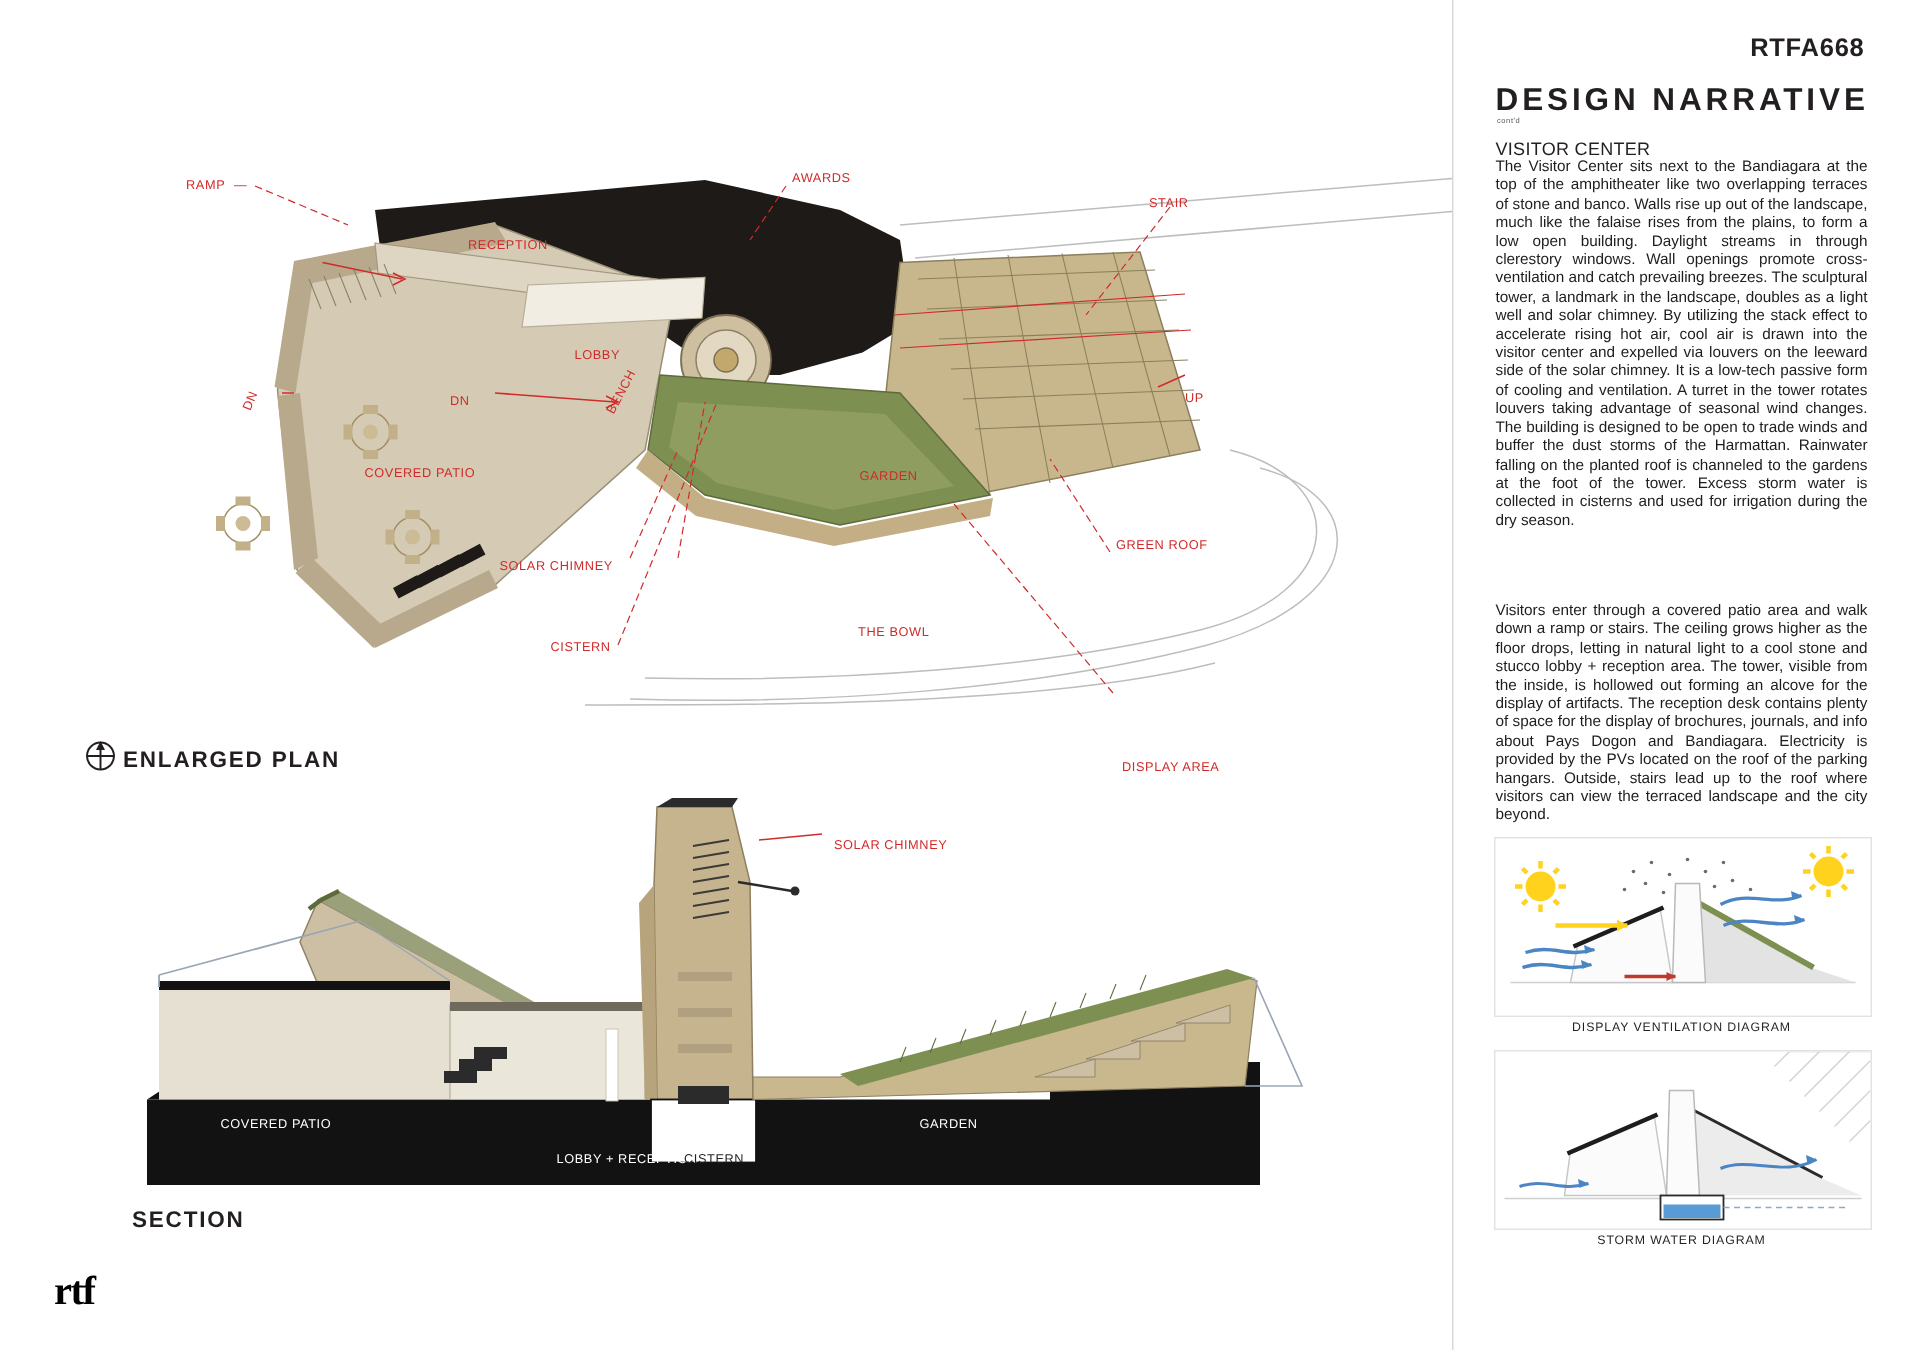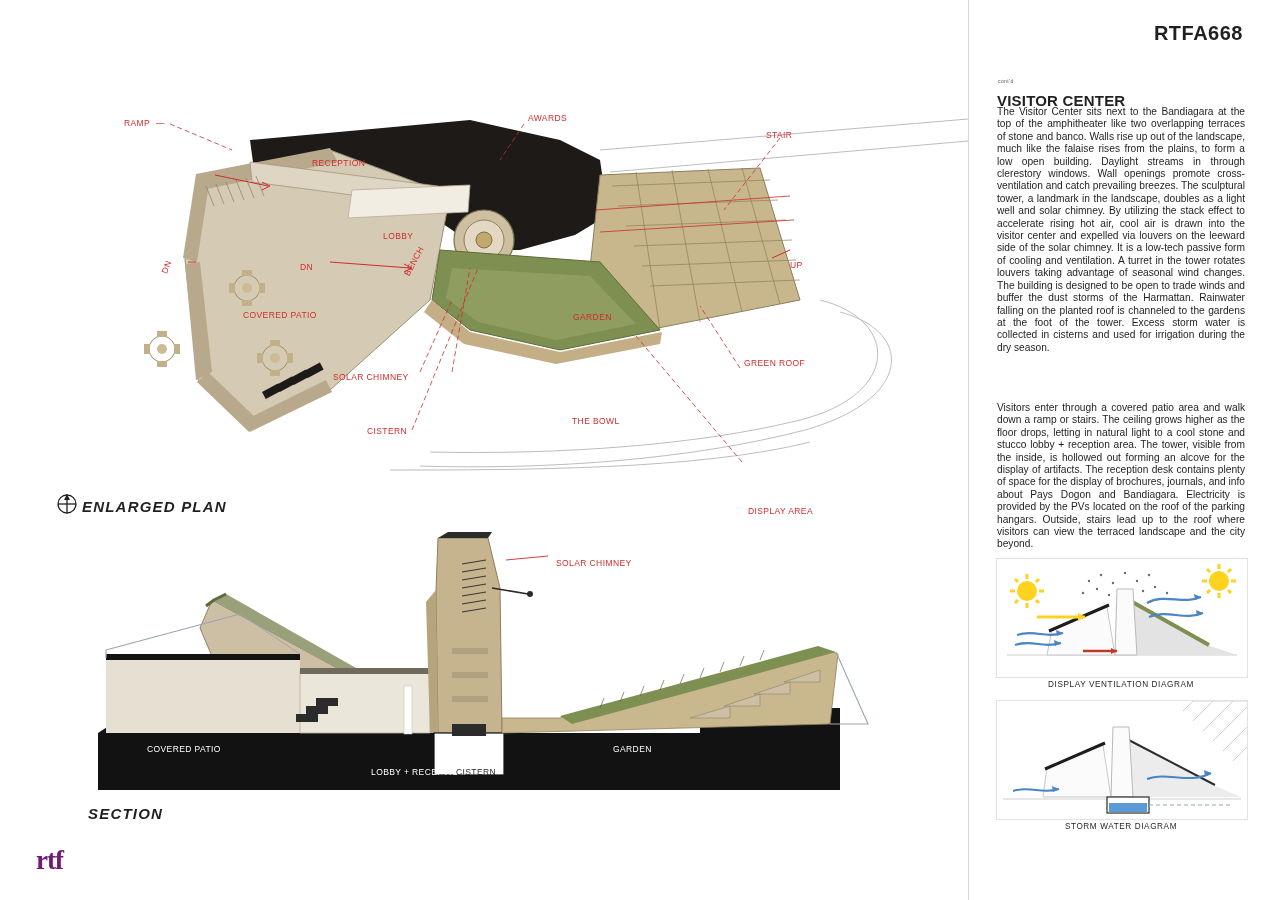--- a/index.html
+++ b/index.html
@@ -27,21 +27,21 @@
     top: 0;
     width: 305px;
     height: 900px;
     border-left: 1px solid #d8d8d8;
     box-sizing: border-box;
   }
   .sheet-code {
     position: absolute;
     right: 30px;
     top: 22px;
-    font-size: 20px;
+    font-size: 17px;
     font-weight: bold;
     letter-spacing: 0.5px;
     color: #231f20;
   }
   .narr-title {
     position: absolute;
     left: 28px;
     top: 55px;
     font-size: 21px;
     font-weight: bold;
@@ -54,22 +54,22 @@
     left: 29px;
     top: 78px;
     font-size: 5px;
     letter-spacing: 0.4px;
     color: #555;
   }
   .narr-sub {
     position: absolute;
     left: 28px;
     top: 92px;
-    font-size: 15px;
-    font-weight: bold;
+    font-size: 12px;
+    font-weight: normal;
     letter-spacing: 0.2px;
   }
   .narr-body {
     position: absolute;
     left: 28px;
     width: 248px;
     font-size: 10.2px;
     line-height: 12.4px;
     text-align: justify;
     color: #1d1d1d;
@@ -112,21 +112,20 @@
     color: #d02b2b;
     letter-spacing: 0.4px;
     white-space: nowrap;
   }
   .title-row {
     position: absolute;
     font-size: 15px;
     font-weight: bold;
     letter-spacing: 1.2px;
     color: #231f20;
-    font-style: italic;
   }
   #enlarged-plan-title { left: 82px; top: 498px; }
   #section-title { left: 88px; top: 805px; }
   .north-mark {
     position: absolute;
     left: 56px; top: 492px;
     width: 22px; height: 24px;
   }
 
   
@@ -149,21 +148,21 @@
     position: absolute;
     left: 36px;
     top: 845px;
     display: flex;
     align-items: baseline;
   }
   .logo-mark {
     font-size: 27px;
     font-weight: bold;
     letter-spacing: -1px;
-    color: #701a75;
+    color: #000000;
     font-family: "Liberation Serif", serif;
   }
   .logo-text {
     font-size: 25px;
     color: #6f6f6f;
     letter-spacing: 0.5px;
     margin-left: 8px;
     font-weight: 300;
   }
   svg { display: block; }
@@ -412,20 +411,21 @@
 
     <div class="title-row" id="section-title" style="top:277px;">SECTION</div>
   </div>
 
   <div class="footer-logo">
     <span class="logo-mark">rtf</span>
   </div>
 
   <div class="right-panel">
     <div class="sheet-code">RTFA668</div>
+    <div class="narr-title">DESIGN NARRATIVE</div>
     <div class="narr-cont">cont'd</div>
     <div class="narr-sub">VISITOR CENTER</div>
     <div class="narr-body" id="narr-p1">The Visitor Center sits next to the Bandiagara at the top of the amphitheater like two overlapping terraces of stone and banco. Walls rise up out of the landscape, much like the falaise rises from the plains, to form a low open building. Daylight streams in through clerestory windows. Wall openings promote cross-ventilation and catch prevailing breezes. The sculptural tower, a landmark in the landscape, doubles as a light well and solar chimney. By utilizing the stack effect to accelerate rising hot air, cool air is drawn into the visitor center and expelled via louvers on the leeward side of the solar chimney. It is a low-tech passive form of cooling and ventilation. A turret in the tower rotates louvers taking advantage of seasonal wind changes. The building is designed to be open to trade winds and buffer the dust storms of the Harmattan. Rainwater falling on the planted roof is channeled to the gardens at the foot of the tower. Excess storm water is collected in cisterns and used for irrigation during the dry season.</div>
     <div class="narr-body" id="narr-p2">Visitors enter through a covered patio area and walk down a ramp or stairs. The ceiling grows higher as the floor drops, letting in natural light to a cool stone and stucco lobby + reception area. The tower, visible from the inside, is hollowed out forming an alcove for the display of artifacts. The reception desk contains plenty of space for the display of brochures, journals, and info about Pays Dogon and Bandiagara. Electricity is provided by the PVs located on the roof of the parking hangars. Outside, stairs lead up to the roof where visitors can view the terraced landscape and the city beyond.</div>
   </div>
 
   <div class="diagram-box" id="diag1">
     <svg width="250" height="118" viewBox="0 0 250 118">
       <rect width="250" height="118" fill="#ffffff"></rect>
 

